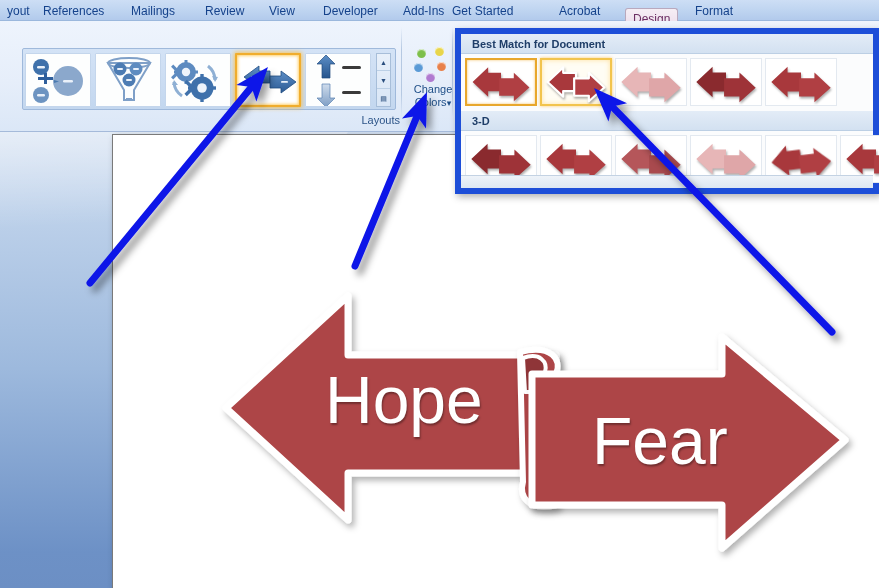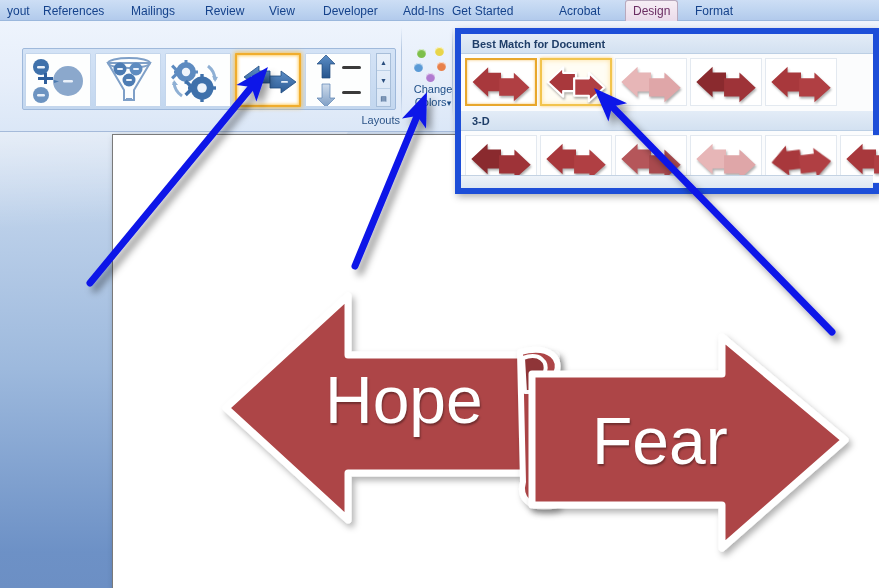--- a/index.html
+++ b/index.html
@@ -64,21 +64,21 @@
     white-space: nowrap;
     padding: 0 7px;
     cursor: default;
   }
   .tab.active {
     background: linear-gradient(to bottom,#f6eef5 0%, #efe2ee 60%, #e9daea 100%);
     border: 1px solid #b9a9bd;
     border-bottom: none;
     border-top-left-radius: 3px;
     border-top-right-radius: 3px;
-    top: 0px; height: 22px; line-height: 21px;
+    top: 8px; height: 22px; line-height: 21px;
     color: #6b2e63;
   }
 
   
   .ribbon-body {
     position: absolute; left: 0; top: 21px;
     width: 879px; height: 111px;
     background: linear-gradient(to bottom,#eef4fd 0%, #e6eefa 55%, #dbe7f7 100%);
     border-bottom: 1px solid #a5bada;
   }

